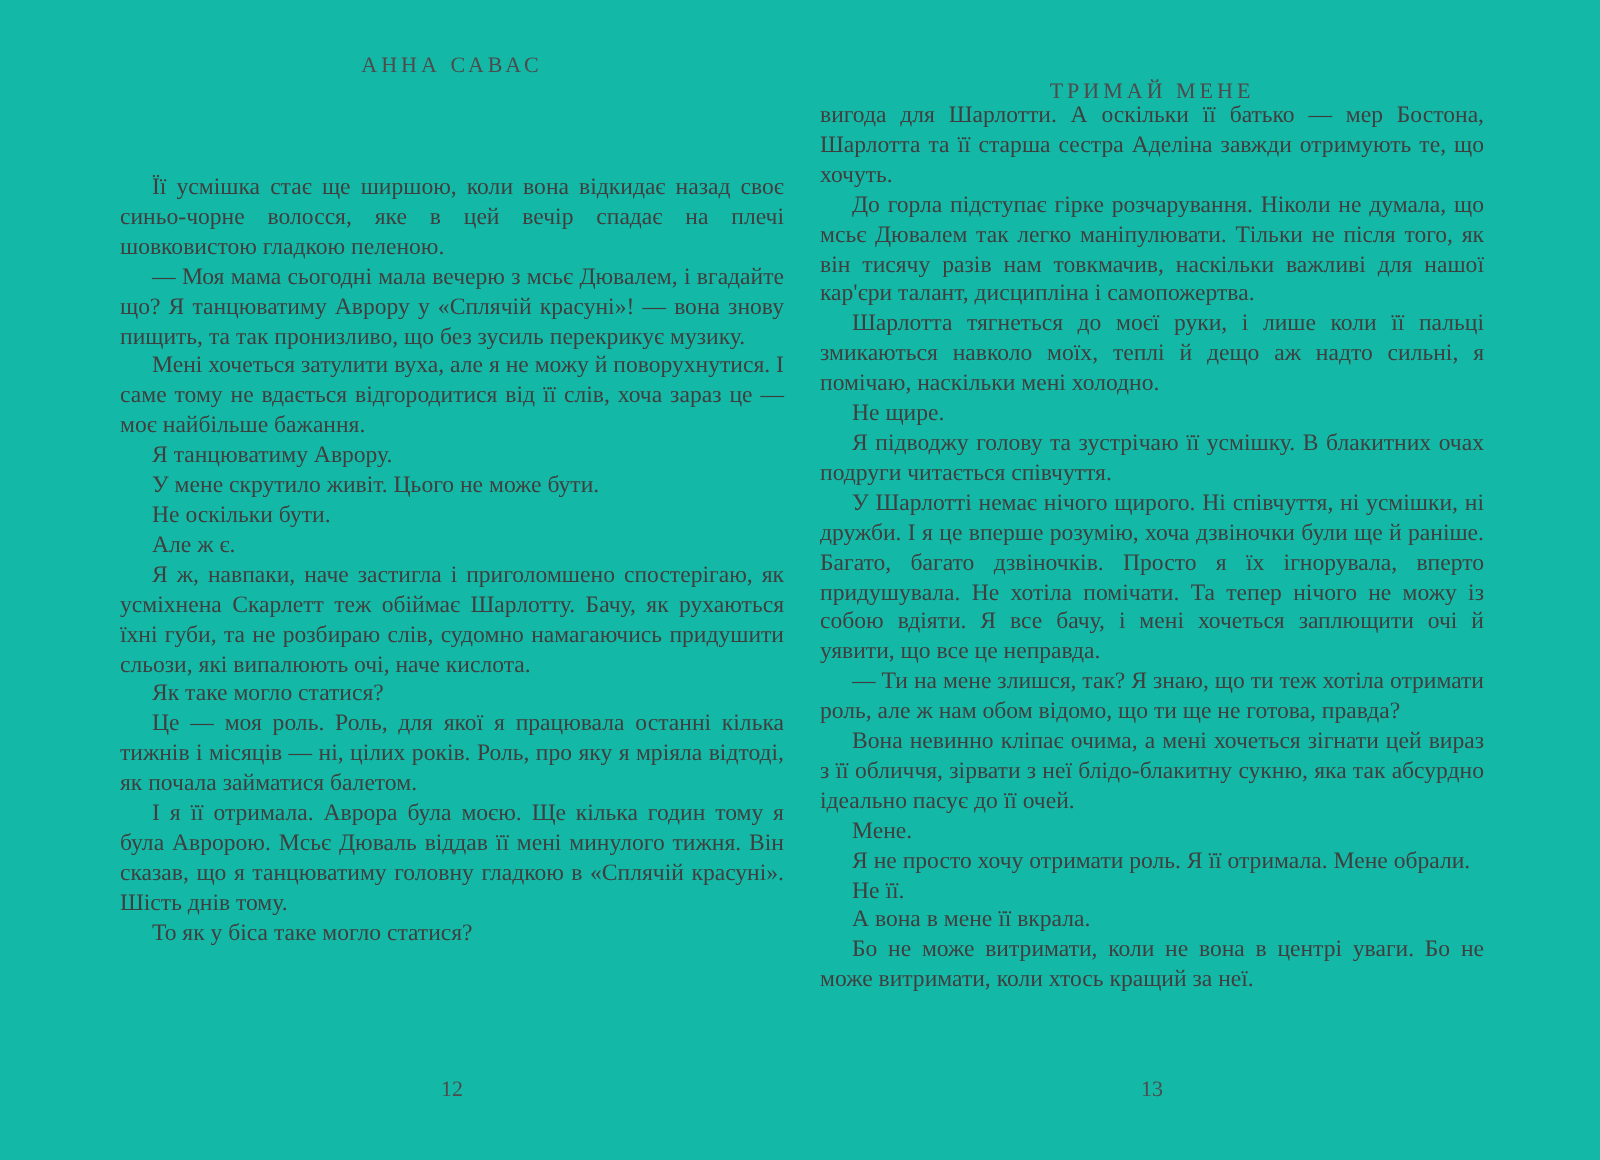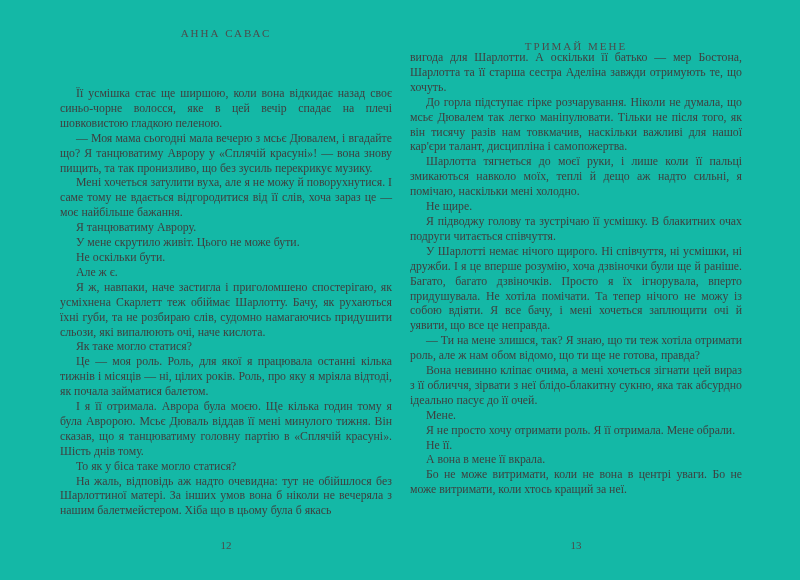--- a/index.html
+++ b/index.html
@@ -75,23 +75,22 @@
         <p class="para"><span>Її усмішка стає ще ширшою, коли вона відкидає назад своє синьо-чорне волосся, яке в цей вечір спадає на плечі шовковистою гладкою пеленою.</span></p>
         <p class="para"><span>— Моя мама сьогодні мала вечерю з мсьє Дювалем, і вгадайте що? Я танцюватиму Аврору у «Сплячій красуні»! — вона знову пищить, та так пронизливо, що без зусиль перекрикує музику.</span></p>
         <p class="para"><span>Мені хочеться затулити вуха, але я не можу й поворухнутися. І саме тому не вдається відгородитися від її слів, хоча зараз це — моє найбільше бажання.</span></p>
         <p class="para"><span class="ital">Я танцюватиму Аврору.</span></p>
         <p class="para"><span>У мене скрутило живіт. Цього не може бути.</span></p>
         <p class="para"><span>Не оскільки бути.</span></p>
         <p class="para"><span>Але ж є.</span></p>
         <p class="para"><span>Я ж, навпаки, наче застигла і приголомшено спостерігаю, як усміхнена Скарлетт теж обіймає Шарлотту. Бачу, як рухаються їхні губи, та не розбираю слів, судомно намагаючись придушити сльози, які випалюють очі, наче кислота.</span></p>
         <p class="para"><span>Як таке могло статися?</span></p>
         <p class="para"><span>Це — моя роль. Роль, для якої я працювала останні кілька тижнів і місяців — ні, цілих років. Роль, про яку я мріяла відтоді, як почала займатися балетом.</span></p>
-        <p class="para"><span>І я її отримала. Аврора була моєю. Ще кілька годин тому я була Авророю. Мсьє Дюваль віддав її мені минулого тижня. Він сказав, що я танцюватиму головну партію в «Сплячій красуні». Шість днів тому.</span></p>
+        <p class="para"><span>І я її отримала. Аврора була моєю. Ще кілька годин тому я була Авророю. Мсьє Дюваль віддав її мені минулого тижня. Він сказав, що я танцюватиму головну гладкою в «Сплячій красуні». Шість днів тому.</span></p>
         <p class="para"><span>То як у біса таке могло статися?</span></p>
-        <p class="para"><span>На жаль, відповідь аж надто очевидна: тут не обійшлося без Шарлоттиної матері. За інших умов вона б ніколи не вечеряла з нашим балетмейстером. Хіба що в цьому була б якась</span></p>
       </div>
     <div class="page-footer">12</div>
   </div>
 
   <div class="page page-right">
     <div class="running-header">ТРИМАЙ МЕНЕ</div>
     <div class="page-body">
         <p class="para noindent"><span>вигода для Шарлотти. А оскільки її батько — мер Бостона, Шарлотта та її старша сестра Аделіна завжди отримують те, що хочуть.</span></p>
         <p class="para"><span>До горла підступає гірке розчарування. Ніколи не думала, що мсьє Дювалем так легко маніпулювати. Тільки не після того, як він тисячу разів нам товкмачив, наскільки важливі для нашої кар'єри талант, дисципліна і самопожертва.</span></p>
         <p class="para"><span>Шарлотта тягнеться до моєї руки, і лише коли її пальці змикаються навколо моїх, теплі й дещо аж надто сильні, я помічаю, наскільки мені холодно.</span></p>

